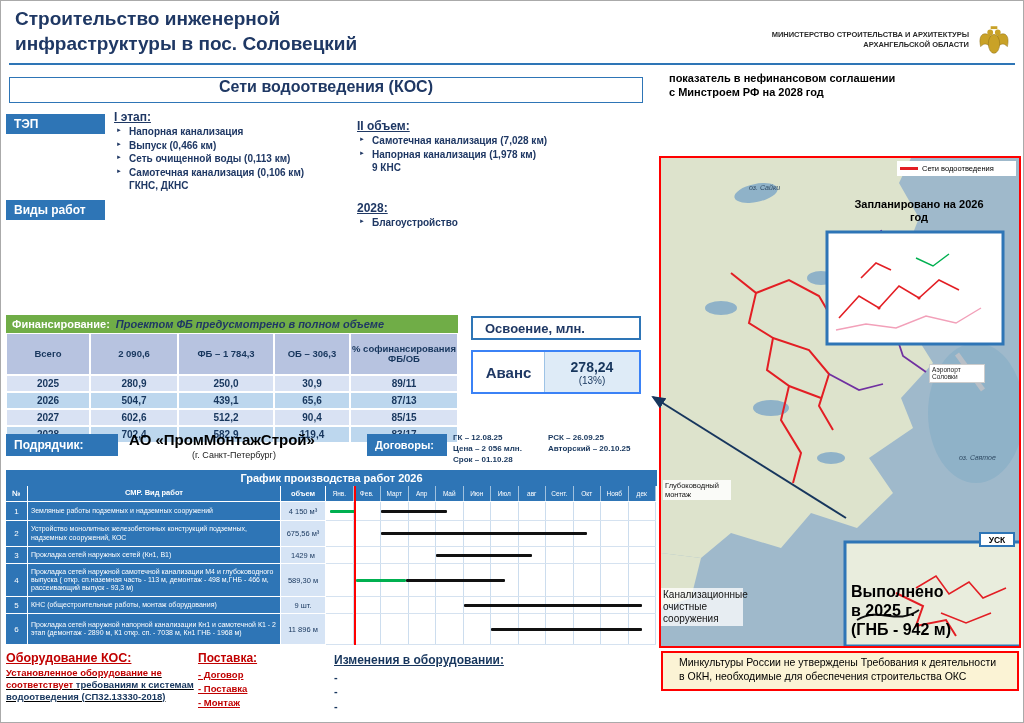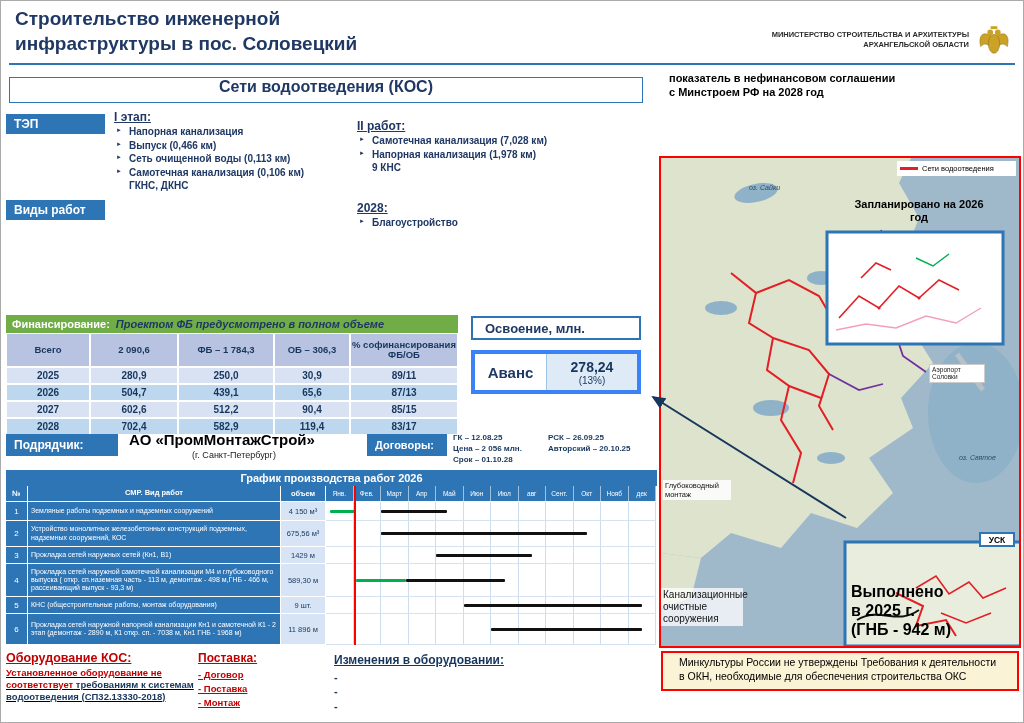--- a/index.html
+++ b/index.html
@@ -26,28 +26,28 @@
   .sec li::before { content:"\25BA"; position:absolute; left:2px; top:1px; font-size:6px; color:#1F3864; }
   .sec .extra { padding-left:15px; font-size:10px; font-weight:bold; color:#1F3864; margin-top:1px; }
 
   
   .fin-bar { position:absolute; left:5px; top:314px; width:452px; height:18px; background:#70AD47; display:flex; align-items:center; gap:6px; padding-left:6px; }
   .fin-bar .lbl { color:#fff; font-weight:bold; font-size:11px; }
   .fin-bar .note { color:#1F3864; font-weight:bold; font-style:italic; font-size:11px; }
   .fin-table { position:absolute; left:5px; top:332px; width:452px; display:grid; grid-template-columns:84px 88px 96px 76px 108px; }
   .fin-table .cell { border:1px solid #fff; display:flex; align-items:center; justify-content:center; text-align:center;
     font-size:10px; font-weight:bold; color:#17365D; }
-  .fin-table .hcell { height:34px; background:#B7C3E0; font-size:9.5px; line-height:1.1; }
+  .fin-table .hcell { height:42px; background:#B7C3E0; font-size:9.5px; line-height:1.1; }
   .fin-table .r0 { height:17px; background:#D9E2F3; }
   .fin-table .r1 { height:17px; background:#BDD7EE; }
 
   
   .osv-title { position:absolute; left:470px; top:315px; width:170px; height:24px; border:2px solid #2E75B6; background:#fff;
     display:flex; align-items:center; padding-left:12px; font-size:13px; font-weight:bold; color:#1F3864; }
-  .advance { position:absolute; left:470px; top:349px; width:170px; height:44px; display:flex; border:4px solid #3b82f6; }
+  .advance { position:absolute; left:470px; top:349px; width:170px; height:44px; display:flex; border:2px solid #3b82f6; }
   .advance .adv-label { width:72px; background:#fff; border-right:1px solid #9DC3E6; display:flex; align-items:center; justify-content:center;
     font-size:15px; font-weight:bold; color:#1F3864; }
   .advance .adv-val { flex:1; background:#DEEBF7; display:flex; flex-direction:column; align-items:center; justify-content:center; color:#17365D; }
   .advance .v { font-size:14px; font-weight:bold; }
   .advance .p { font-size:10px; }
 
   
   .contractor-name { position:absolute; left:128px; top:430px; font-size:15px; font-weight:bold; color:#000; }
   .contractor-city { position:absolute; left:128px; top:449px; width:210px; text-align:center; font-size:9px; color:#222; }
   .contracts-col { position:absolute; font-size:8px; font-weight:bold; color:#17365D; line-height:1.4; }
@@ -145,21 +145,21 @@
     <div class="sec-title">I этап:</div>
     <ul>
       <li>Напорная канализация</li>
       <li>Выпуск (0,466 км)</li>
       <li>Сеть очищенной воды (0,113 км)</li>
       <li>Самотечная канализация (0,106 км)</li>
     </ul>
     <div class="extra">ГКНС, ДКНС</div>
   </div>
   <div class="sec" style="left:356px; top:118px; width:255px;">
-    <div class="sec-title">II работ:</div>
+    <div class="sec-title">II объем:</div>
     <ul>
       <li>Самотечная канализация (7,028 км)</li>
       <li>Напорная канализация (1,978 км)</li>
     </ul>
     <div class="extra">9 КНС</div>
   </div>
 
   <div class="blue-tag" style="left:5px; top:199px; width:99px; height:20px;">
     <span>Виды работ</span>
   </div>

